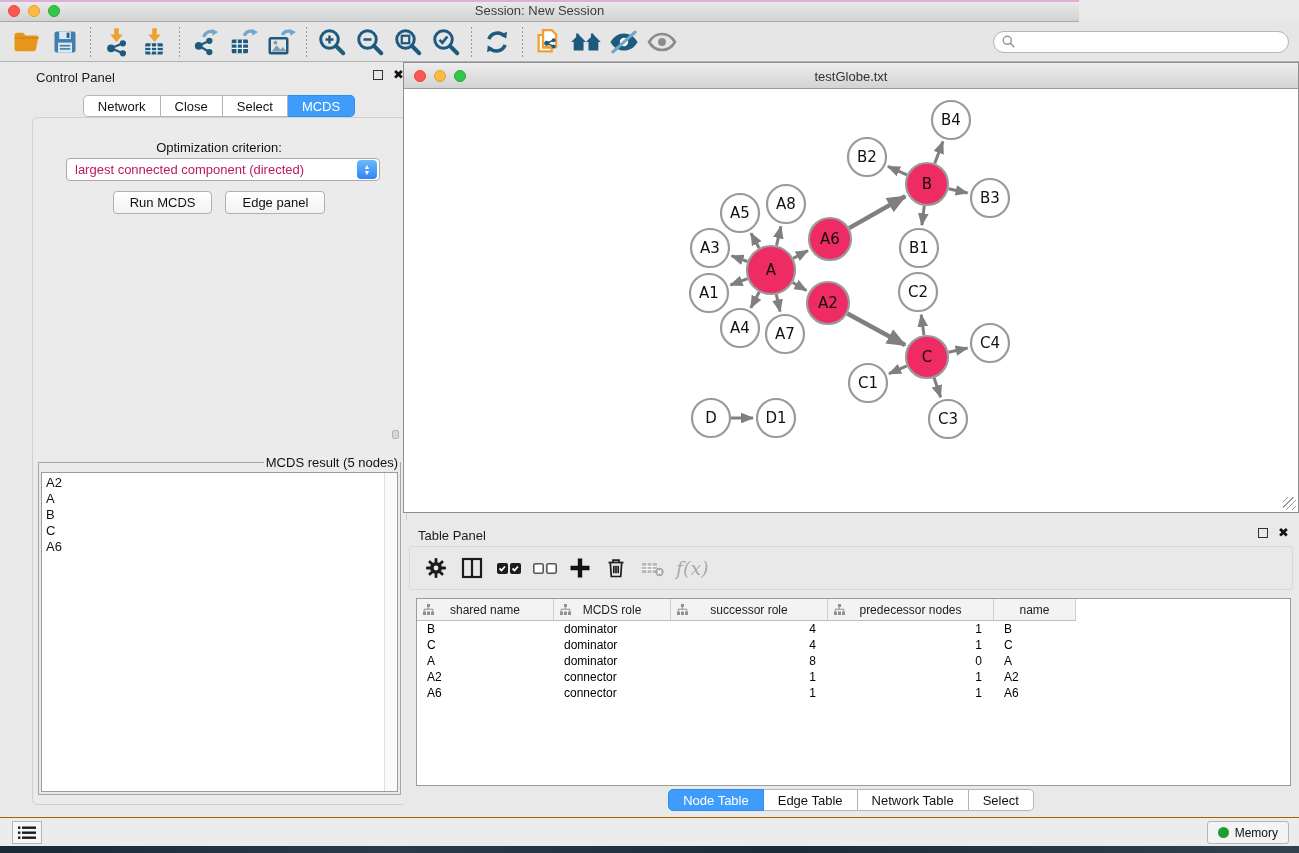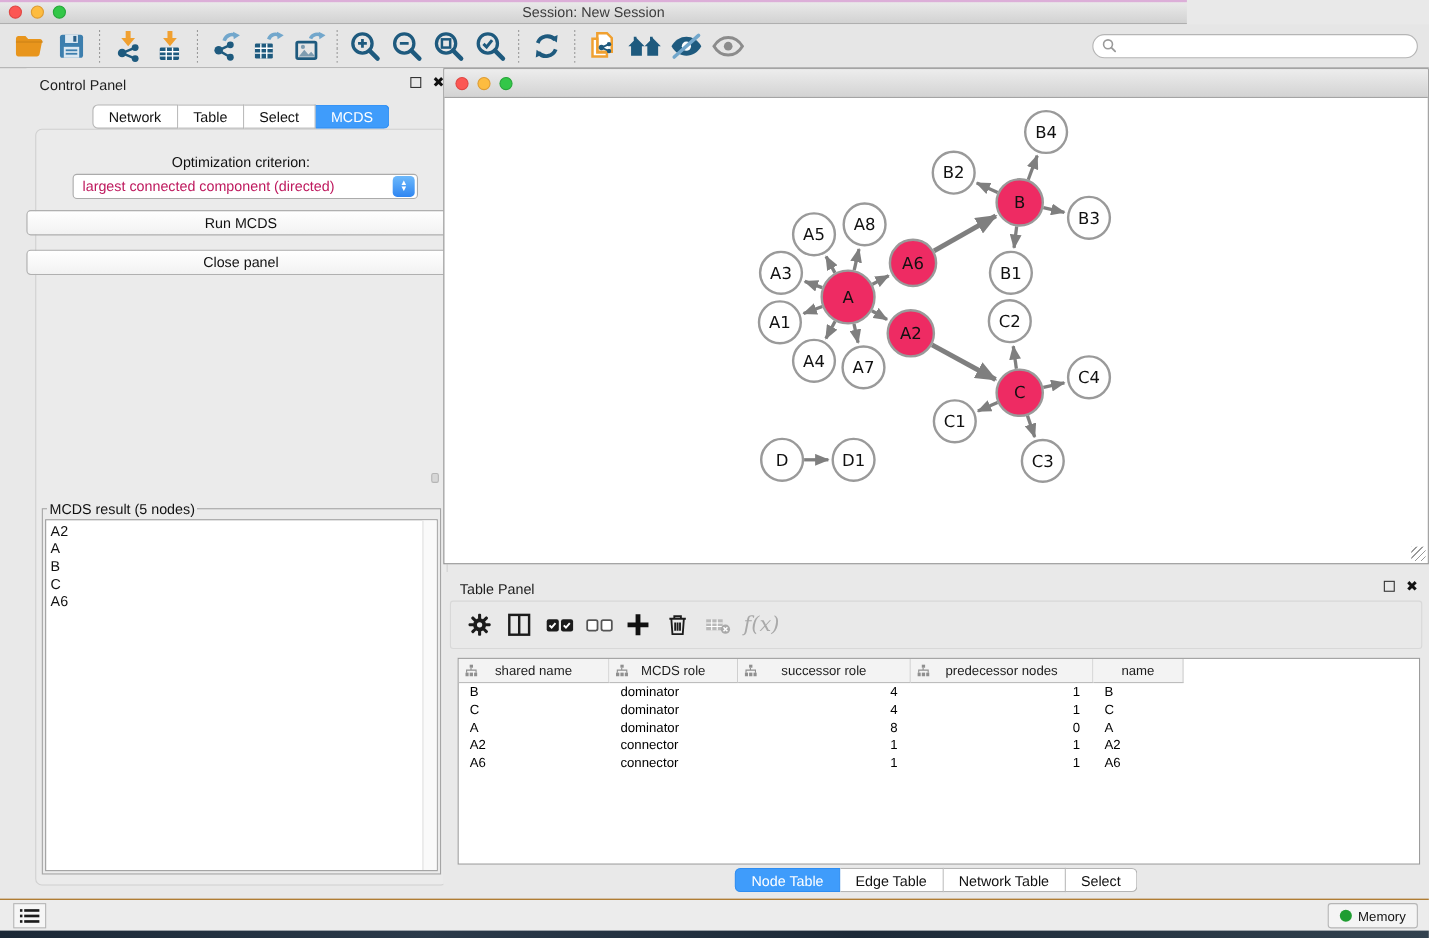--- a/index.html
+++ b/index.html
@@ -45,26 +45,26 @@
   .seg .tab:first-child { border-left:1px solid #b5b5b5; border-radius:5px 0 0 5px; }
   .seg .tab:last-child { border-radius:0 5px 5px 0; }
   .seg .tab.active { background:#3f9cfb; border-color:#2f8df1; color:#fff; }
   .opt-label { position:absolute; left:0; top:78px; width:100%; text-align:center; font-size:13px; color:#111; }
   .select { position:absolute; left:42px; top:96px; width:314px; height:23px; background:#fff;
     border:1px solid #ababab; border-radius:4px; display:flex; align-items:center; }
   .select .sel-text { flex:1; font-size:13px; padding-left:8px; color:#be185d; white-space:nowrap; overflow:hidden; }
   .select .sel-arrows { width:20px; height:19px; margin-right:2px; border-radius:4px;
     background:linear-gradient(#6db9fb,#2f86f2); display:flex; flex-direction:column;
     align-items:center; justify-content:center; color:#fff; font-size:7px; line-height:6px; }
-  .btn-row { position:absolute; left:0; top:129px; width:100%; display:flex; justify-content:center; gap:13px;flex-direction:column; }
+  .btn-row { position:absolute; left:0; top:129px; width:100%; display:flex; justify-content:center; gap:13px; }
   .push-btn { height:23px; padding:0 16px; font-size:13px; background:linear-gradient(#ffffff,#f2f2f2);
     border:1px solid #b0b0b0; border-radius:4px; color:#111; cursor:default; }
   fieldset.mcds { position:absolute; left:14px; top:393px; width:363px; height:340px;
     border:1px solid #a5a5a5; background:#ebebeb; padding:2px; }
-  fieldset.mcds legend { font-size:13px; color:#111; padding:0 2px; margin-left:2px; }
+  fieldset.mcds legend { font-size:13px; color:#111; padding:0 2px; margin-left:2px;text-align:right; }
   .listbox { position:relative; width:100%; height:100%; background:#fff; border:1px solid #9c9c9c; overflow:hidden; }
   .listbox .items { padding:2px 0 0 4px; }
   .list-item { font-size:13px; line-height:16px; color:#111; }
   .vscroll { position:absolute; right:0; top:0; width:13px; height:100%; background:#fafafa; border-left:1px solid #e0e0e0; }
 
   
   .net-window { position:absolute; left:403px; top:62px; width:896px; height:451px;
     border:1px solid #8f8f8f; background:#fff; }
   .nw-titlebar { position:absolute; left:0; top:0; width:100%; height:26px;
     background:linear-gradient(#ededed,#d3d3d3); border-bottom:1px solid #9b9b9b; }
@@ -275,36 +275,36 @@
     <span class="ph-title">Control Panel</span>
     <span class="ph-icons">
       <span class="float-ico"></span>
       <span class="close-ico">✖</span>
     </span>
   </div>
   <div class="cp-box"></div>
   <div class="cp-tabs">
     <div class="seg" id="cp-tabs">
         <div class="tab">Network</div>
-        <div class="tab">Table</div>
+        <div class="tab">Close</div>
         <div class="tab">Select</div>
         <div class="tab active">MCDS</div>
       </div>
   </div>
   <div class="opt-label">Optimization criterion:</div>
   <div class="select">
     <span class="sel-text">largest connected component (directed)</span>
     <span class="sel-arrows">
         <span>▲</span>
         <span>▼</span>
       </span>
   </div>
   <div class="btn-row">
     <button class="push-btn">Run MCDS</button>
-    <button class="push-btn">Close panel</button>
+    <button class="push-btn">Edge panel</button>
   </div>
   <fieldset class="mcds">
     <legend>MCDS result (5 nodes)</legend>
     <div class="listbox">
       <div class="items" id="mcds-list">
           <div class="list-item">A2</div>
           <div class="list-item">A</div>
           <div class="list-item">B</div>
           <div class="list-item">C</div>
           <div class="list-item">A6</div>
@@ -316,20 +316,21 @@
 
 <div class="divider-dot"></div>
 
 <div class="net-window">
   <div class="nw-titlebar">
     <div class="tl-group">
       <span class="tl red"></span>
       <span class="tl yellow"></span>
       <span class="tl green"></span>
     </div>
+    <div class="title">testGlobe.txt</div>
   </div>
   <div class="canvas">
     <svg id="graph" width="890" height="420">
         <defs>
           <marker id="arw" markerWidth="4.4" markerHeight="3.6" refX="4" refY="1.8" orient="auto">
             <path d="M0 0L4.4 1.8L0 3.6z" fill="#7f7f7f"></path>
           </marker>
         </defs>
         <line x1="341.5608445397517" y1="188.69517057396308" x2="324.56402302342843" y2="195.00044307195398" stroke="#7f7f7f" stroke-width="3" marker-end="url(#arw)"></line>
         <line x1="341.48273334008843" y1="171.51836284396632" x2="325.6358853271187" y2="165.803106183551" stroke="#7f7f7f" stroke-width="3" marker-end="url(#arw)"></line>

